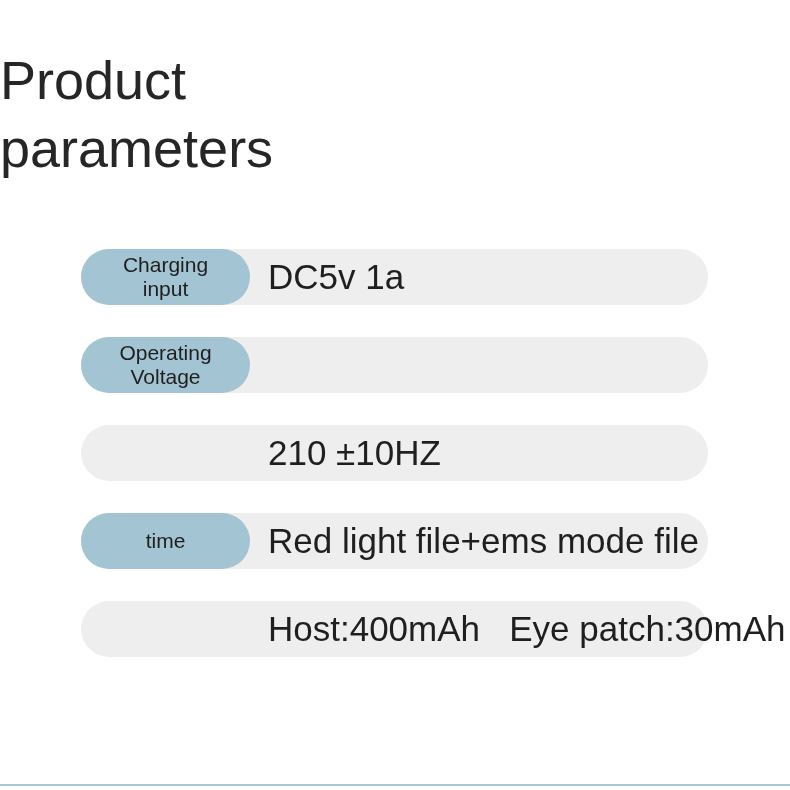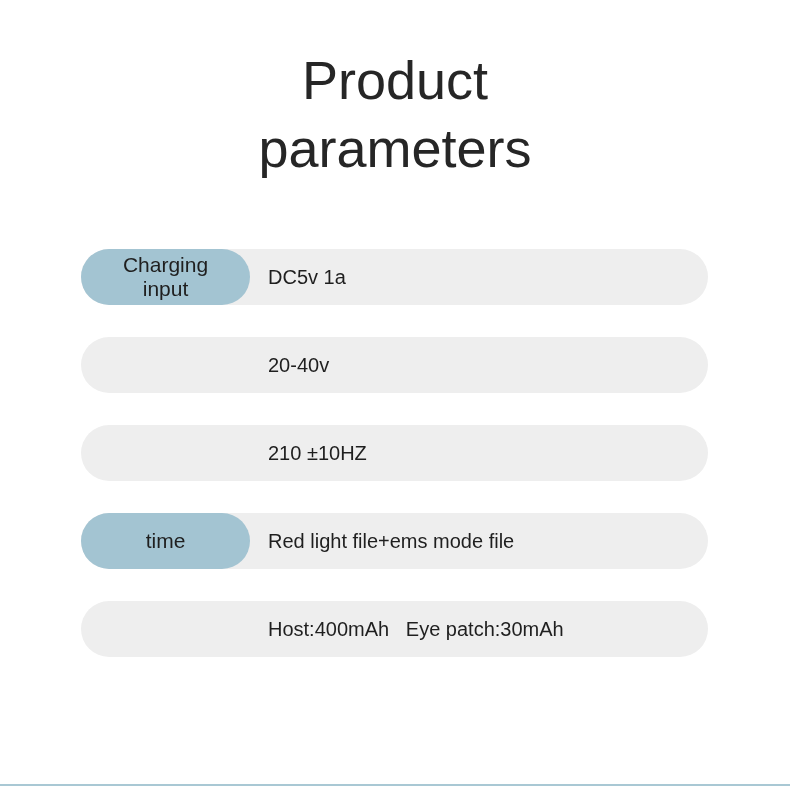--- a/index.html
+++ b/index.html
@@ -21,21 +21,20 @@
     height: 790px;
     box-sizing: border-box;
   }
 
   
   .title-block {
     position: absolute;
     top: 46px;
     left: 0;
     width: 790px;
-    text-align: center;
   }
   .title-line {
     display: block;
     font-size: 54px;
     line-height: 68px;
     font-weight: 400;
     color: #262626;
     letter-spacing: 0px;
   }
 
@@ -92,21 +91,21 @@
   .row-value {
     position: absolute;
     left: 187px;
     top: 0;
     height: 56px;
     display: flex;
     align-items: center;
   }
 
   .row-value-text {
-    font-size: 20px;
+    font-size: 35px;
     line-height: 30px;
     color: #1f1f1f;
     font-weight: 400;
     white-space: pre;
     text-align: right;
   }
 
   
   .footer-rule {
     position: absolute;
@@ -135,22 +134,23 @@
         <span class="row-label-text">Charging
 input</span>
       </div>
       <div class="row-value">
         <span class="row-value-text">DC5v 1a</span>
       </div>
     </div>
 
     <div class="spec-row">
       <div class="row-bar"></div>
-      <div class="row-value">
-        <span class="row-value-text">20-40v</span>
+      <div class="row-label">
+        <span class="row-label-text">Operating
+Voltage</span>
       </div>
     </div>
 
     <div class="spec-row">
       <div class="row-bar"></div>
       <div class="row-value">
         <span class="row-value-text">210 ±10HZ</span>
       </div>
     </div>
 

